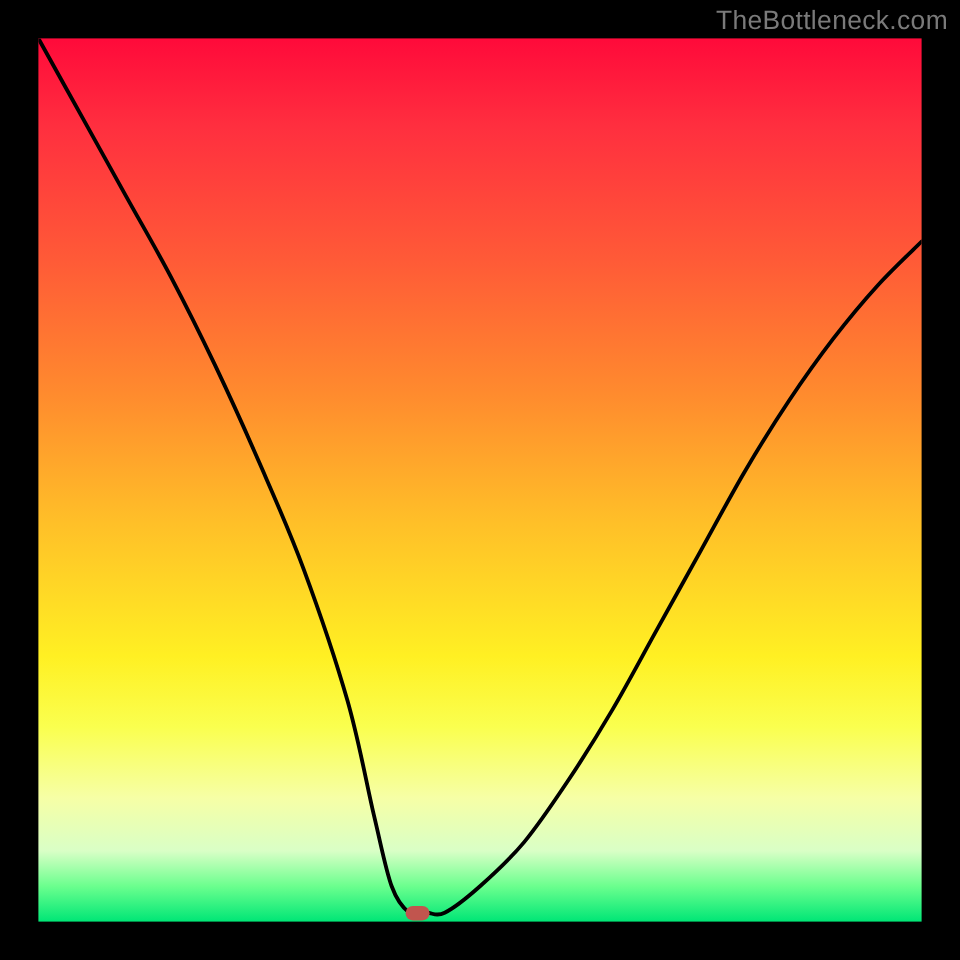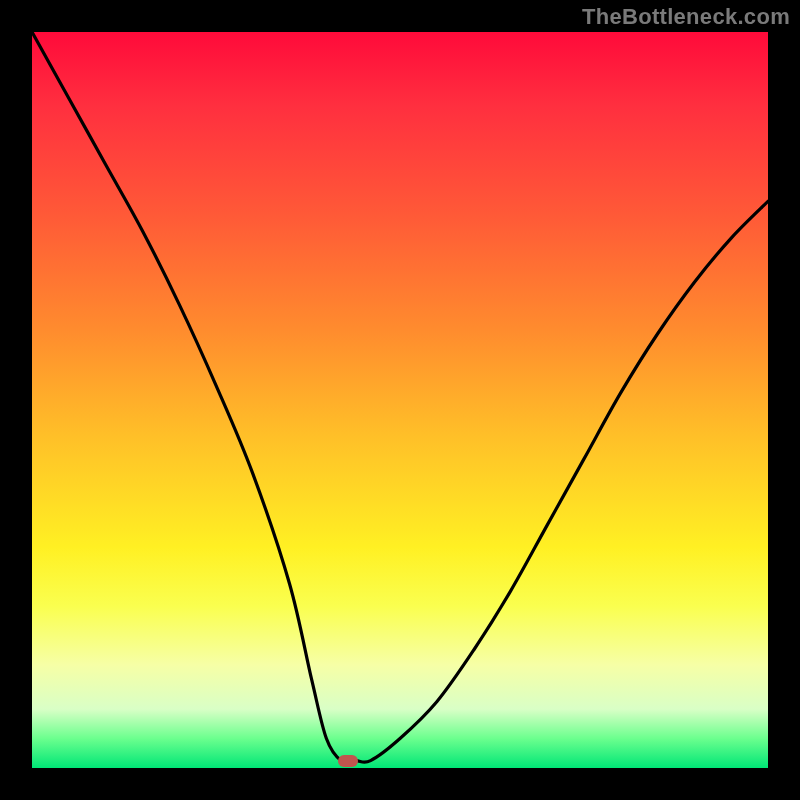--- a/index.html
+++ b/index.html
@@ -40,21 +40,21 @@
       #6bff8e 96%,
       #00e676 100%
     );
   }
   .watermark {
     position: absolute;
     top: 4px;
     right: 10px;
     color: #7a7a7a;
     font-size: 22px;
-    font-weight: 700;
+    font-weight: 400;
     letter-spacing: 0.3px;
     user-select: none;
   }
   svg.curve {
     position: absolute;
     left: 0;
     top: 0;
     width: 736px;
     height: 736px;
     pointer-events: none;

